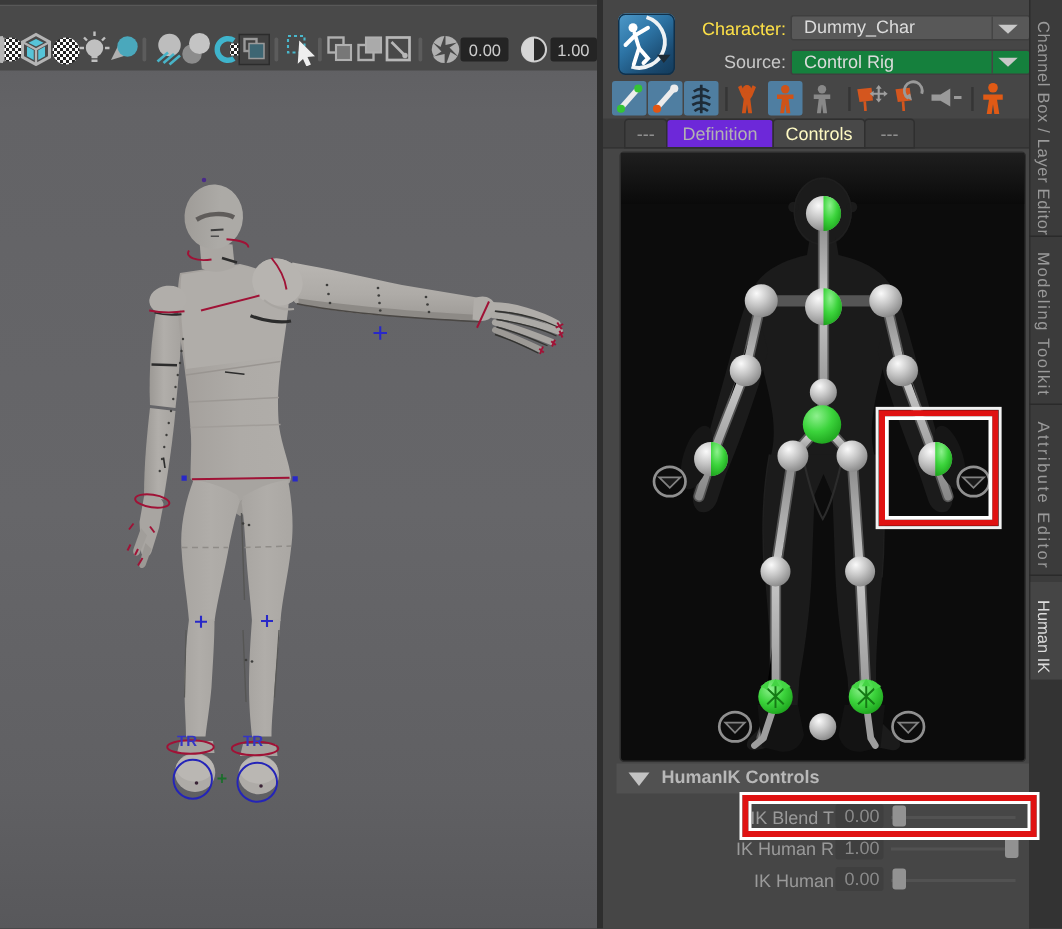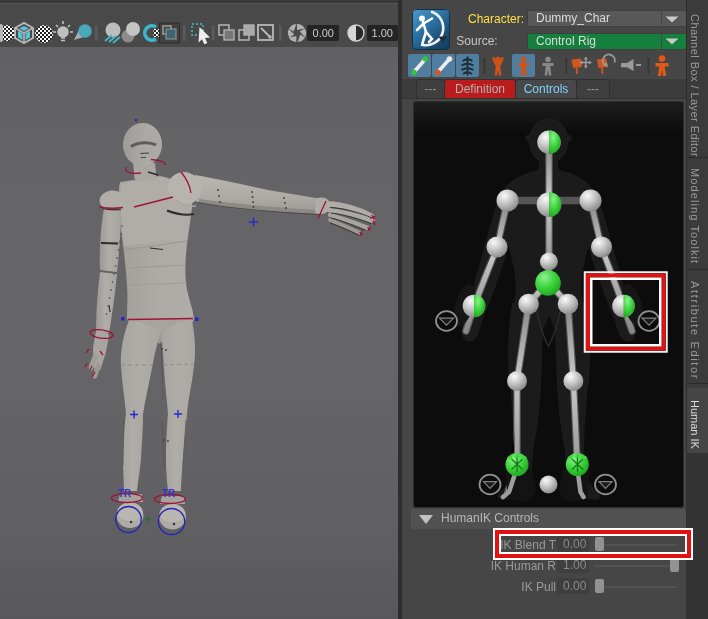--- a/index.html
+++ b/index.html
@@ -304,21 +304,21 @@
   <circle cx="10" cy="9.5" r="3" fill="#ffffff"></circle>
   <path d="M26,27.5 L35,27.5 L30.5,33 Z" fill="#1d2b35"></path>
 </svg>
 
 <div class="abs" style="left:430px;top:12px;width:94px;height:15px;color:#fde047;font-size:12px;text-align:right;">Character:</div>
 <div class="abs" style="left:527px;top:10px;width:160px;height:17px;background:#585858;border:1px solid #3f3f3f;box-sizing:border-box;border-radius:2px;color:#dcdcdc;font-size:12px;line-height:15px;padding-left:8px;">Dummy_Char</div>
 <div class="abs" style="left:661px;top:11px;width:1px;height:15px;background:#454545;"></div>
 <svg class="abs" style="left:665px;top:15.5px;" width="14" height="7">
     <path d="M0.5,0.5 L13.5,0.5 L7,6.5 Z" fill="#c8c8c8"></path>
   </svg>
-<div class="abs" style="left:430px;top:34px;width:94px;height:15px;color:#c8c8c8;font-size:12px;text-align:center;">Source:</div>
+<div class="abs" style="left:430px;top:34px;width:94px;height:15px;color:#c8c8c8;font-size:12px;text-align:right;">Source:</div>
 <div class="abs" style="left:527px;top:32.5px;width:160px;height:17px;background:#15803d;border:1px solid #3f3f3f;box-sizing:border-box;border-radius:2px;color:#dcdcdc;font-size:12px;line-height:15px;padding-left:8px;">Control Rig</div>
 <div class="abs" style="left:661px;top:33.5px;width:1px;height:15px;background:#454545;"></div>
 <svg class="abs" style="left:665px;top:38px;" width="14" height="7">
     <path d="M0.5,0.5 L13.5,0.5 L7,6.5 Z" fill="#c8c8c8"></path>
   </svg>
 
 <svg class="abs" style="left:402px;top:52px;" width="284" height="28" viewBox="0 0 284 28">
   <g>
     <rect x="6" y="2" width="23" height="23" rx="2" fill="#4f7ea1"></rect>
     <rect x="30" y="2" width="23" height="23" rx="2" fill="#4f7ea1"></rect>
@@ -380,22 +380,22 @@
     <rect x="245.5" y="6" width="1.6" height="16" fill="#353535"></rect>
     <g fill="#e05a15">
       <circle cx="260" cy="6.5" r="3.2"></circle>
       <path d="M253.5,11 L266.5,11 L266.5,14.5 L262.7,14.5 L264.2,24 L260.9,24 L260,17.5 L259.1,24 L255.8,24 L257.3,14.5 L253.5,14.5 Z"></path>
     </g>
   </g>
 </svg>
 
 <div class="abs" style="left:402px;top:79px;width:284px;height:20px;background:#3c3c3c;border-bottom:1px solid #333333;box-sizing:border-box;"></div>
 <div class="abs" style="left:416px;top:79px;width:29px;height:20px;background:#3f3f3f;border:1px solid #2f2f2f;border-radius:3px 3px 0 0;box-sizing:border-box;color:#969696;font-size:12px;text-align:center;line-height:18px;">---</div>
-<div class="abs" style="left:444px;top:79px;width:72px;height:20px;background:#b91c1c;border:1px solid #2f2f2f;border-radius:3px 3px 0 0;box-sizing:border-box;color:#b2b2b2;font-size:12px;text-align:center;line-height:18px;">Definition</div>
-<div class="abs" style="left:515px;top:79px;width:62px;height:20px;background:#484848;border:1px solid #2f2f2f;border-radius:3px 3px 0 0;box-sizing:border-box;color:#7dd3fc;font-size:12px;text-align:center;line-height:18px;">Controls</div>
+<div class="abs" style="left:444px;top:79px;width:72px;height:20px;background:#6d28d9;border:1px solid #2f2f2f;border-radius:3px 3px 0 0;box-sizing:border-box;color:#b2b2b2;font-size:12px;text-align:center;line-height:18px;">Definition</div>
+<div class="abs" style="left:515px;top:79px;width:62px;height:20px;background:#484848;border:1px solid #2f2f2f;border-radius:3px 3px 0 0;box-sizing:border-box;color:#fef9c3;font-size:12px;text-align:center;line-height:18px;">Controls</div>
 <div class="abs" style="left:576px;top:79px;width:34px;height:20px;background:#3f3f3f;border:1px solid #2f2f2f;border-radius:3px 3px 0 0;box-sizing:border-box;color:#969696;font-size:12px;text-align:center;line-height:18px;">---</div>
 
 <div class="abs" style="left:413px;top:101px;width:271px;height:407px;background:#0c0c0c;border:1px solid #2e2e2e;border-radius:3px;box-sizing:border-box;"></div>
 <svg class="abs" style="left:414px;top:102px;" width="269" height="405" viewBox="414 102 269 405">
   <defs>
     <linearGradient id="dgtop" x1="0" y1="0" x2="0" y2="1">
       <stop offset="0" stop-color="#1e1e1e"></stop>
         <stop offset="1" stop-color="#0a0a0a"></stop>
     </linearGradient>
     <radialGradient id="ballg" cx="0.36" cy="0.28" r="0.9">
@@ -529,33 +529,33 @@
 
   <rect x="584.75" y="272.25" width="82" height="79.5" fill="none" stroke="#f2f2f2" stroke-width="2"></rect>
   <rect x="588" y="275.5" width="75.5" height="73" fill="none" stroke="#e01212" stroke-width="4"></rect>
   <rect x="591.25" y="278.75" width="69" height="66.5" fill="none" stroke="#ffffff" stroke-width="2.5"></rect>
 </svg>
 
 <div class="abs" style="left:411px;top:509px;width:275px;height:20px;background:#515151;"></div>
 <svg class="abs" style="left:418px;top:513px;" width="16" height="12">
     <path d="M1,2 L15,2 L8,11 Z" fill="#c2c2c2"></path>
   </svg>
-<div class="abs" style="left:441px;top:511px;color:#b8b8b8;font-size:12px;font-weight:normal;">HumanIK Controls</div>
+<div class="abs" style="left:441px;top:511px;color:#b8b8b8;font-size:12px;font-weight:bold;">HumanIK Controls</div>
 
 <div class="abs" style="left:460px;top:538px;width:96px;color:#9a9a9a;font-size:12px;text-align:right;">IK Blend T</div>
 <div class="abs" style="left:557px;top:536px;width:32px;height:16px;background:#3f3f3f;border-radius:2px;color:#8a8a8a;font-size:12px;line-height:16px;padding-left:6px;box-sizing:border-box;">0.00</div>
 <div class="abs" style="left:594px;top:543.5px;width:83px;height:2px;background:#525252;"></div>
 <div class="abs" style="left:595px;top:537px;width:8.5px;height:14px;background:#929292;border-radius:2px;"></div>
 
 <div class="abs" style="left:460px;top:559px;width:96px;color:#9a9a9a;font-size:12px;text-align:right;">IK Human R</div>
 <div class="abs" style="left:557px;top:557px;width:32px;height:16px;background:#3f3f3f;border-radius:2px;color:#8a8a8a;font-size:12px;line-height:16px;padding-left:6px;box-sizing:border-box;">1.00</div>
 <div class="abs" style="left:594px;top:564.5px;width:83px;height:2px;background:#525252;"></div>
 <div class="abs" style="left:670px;top:558px;width:8.5px;height:14px;background:#929292;border-radius:2px;"></div>
 
-<div class="abs" style="left:460px;top:580px;width:96px;color:#9a9a9a;font-size:12px;text-align:right;">IK Pull</div>
+<div class="abs" style="left:460px;top:580px;width:96px;color:#9a9a9a;font-size:12px;text-align:right;">IK Human</div>
 <div class="abs" style="left:557px;top:578px;width:32px;height:16px;background:#3f3f3f;border-radius:2px;color:#8a8a8a;font-size:12px;line-height:16px;padding-left:6px;box-sizing:border-box;">0.00</div>
 <div class="abs" style="left:594px;top:585.5px;width:83px;height:2px;background:#525252;"></div>
 <div class="abs" style="left:595px;top:579px;width:8.5px;height:14px;background:#929292;border-radius:2px;"></div>
 
 <div class="abs" style="left:493px;top:528px;width:200px;height:32px;border:2px solid #ffffff;box-sizing:border-box;z-index:60;"></div>
 <div class="abs" style="left:495px;top:530px;width:196px;height:28px;border:4px solid #e01212;box-sizing:border-box;z-index:61;"></div>
 <div class="abs" style="left:499px;top:534px;width:188px;height:20px;border:2px solid #ffffff;box-sizing:border-box;z-index:62;"></div>
 
 <div class="abs" style="left:686px;top:0;width:22px;height:619px;background:#3b3b3b;border-left:1px solid #2d2d2d;box-sizing:border-box;"></div>
 <div class="abs" style="left:686px;top:453px;width:22px;height:166px;background:#333333;"></div>

